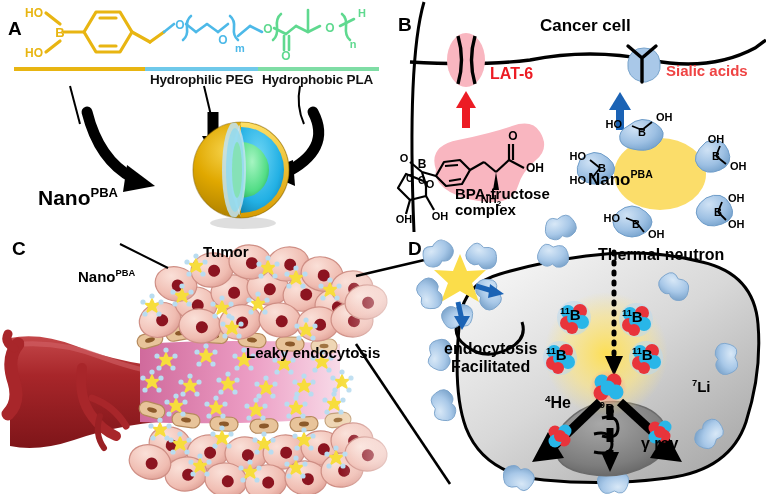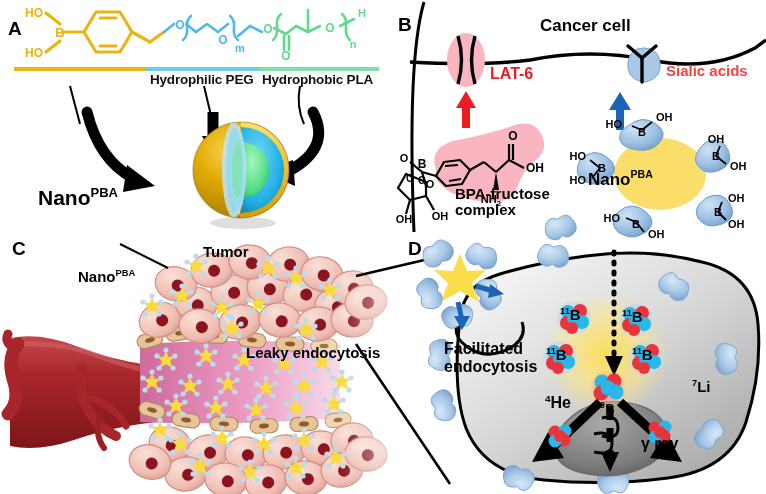--- a/index.html
+++ b/index.html
@@ -1,19 +1,19 @@
 <!DOCTYPE html>
 <html><head>
 <meta charset="utf-8">
 <style>
   html,body{margin:0;padding:0;background:#fff;}
   body{width:766px;height:494px;overflow:hidden;font-family:"Liberation Sans",sans-serif;}
   #fig{position:relative;width:766px;height:494px;background:#ffffff;}
   .abs{position:absolute;}
-  .lbl{font-weight:bold;color:#000;white-space:nowrap;}
+  .lbl{font-weight:bold;color:#000;white-space:nowrap;text-align:center;}
   .panel-letter{font-size:19px;font-weight:bold;color:#000;}
   .sup{font-size:0.62em;vertical-align:super;font-weight:bold;}
   svg{display:block;overflow:visible;}
   .seg-label{font-size:13.5px;font-weight:bold;color:#111;letter-spacing:-0.2px;}
 </style>
 </head>
 <body>
 
 <div id="fig">
 
@@ -582,24 +582,25 @@
     <path d="M186 170 L186 222" stroke="#000" stroke-width="7" stroke-dasharray="14 8" fill="none"></path>
     <polygon points="177,216 195,216 186,236" fill="#000"></polygon>
 
     <path d="M178 182 q16 -4 16 10 q0 12 -16 8" stroke="#000" stroke-width="3" fill="none"></path>
     <path d="M170 198 q18 -4 18 10 q0 12 -18 8" stroke="#000" stroke-width="3" fill="none"></path>
 
     <use href="#frag" transform="translate(136,200)"></use>
     <use href="#frag" transform="translate(236,196)"></use>
   </svg>
 
+  <div class="abs lbl" style="left:598px;top:246px;font-size:16px;">Thermal neutron</div>
 
   <div class="abs lbl" style="left:444px;top:340px;font-size:16px;line-height:1.1;">
+    <div>endocytosis</div>
     <div>Facilitated</div>
-    <div>endocytosis</div>
   </div>
 
   <div class="abs lbl" style="left:560px;top:306px;font-size:15px;"><span class="sup">11</span><span>B</span></div>
   <div class="abs lbl" style="left:622px;top:308px;font-size:15px;"><span class="sup">11</span><span>B</span></div>
   <div class="abs lbl" style="left:546px;top:346px;font-size:15px;"><span class="sup">11</span><span>B</span></div>
   <div class="abs lbl" style="left:632px;top:346px;font-size:15px;"><span class="sup">11</span><span>B</span></div>
   <div class="abs lbl" style="left:594px;top:400px;font-size:15px;font-family:Liberation Mono, monospace;"><span class="sup">10</span><span>B</span></div>
 
   <div class="abs lbl" style="left:545px;top:393px;font-size:16px;"><span class="sup">4</span><span>He</span></div>
   <div class="abs lbl" style="left:692px;top:378px;font-size:15px;"><span class="sup">7</span><span>Li</span></div>

